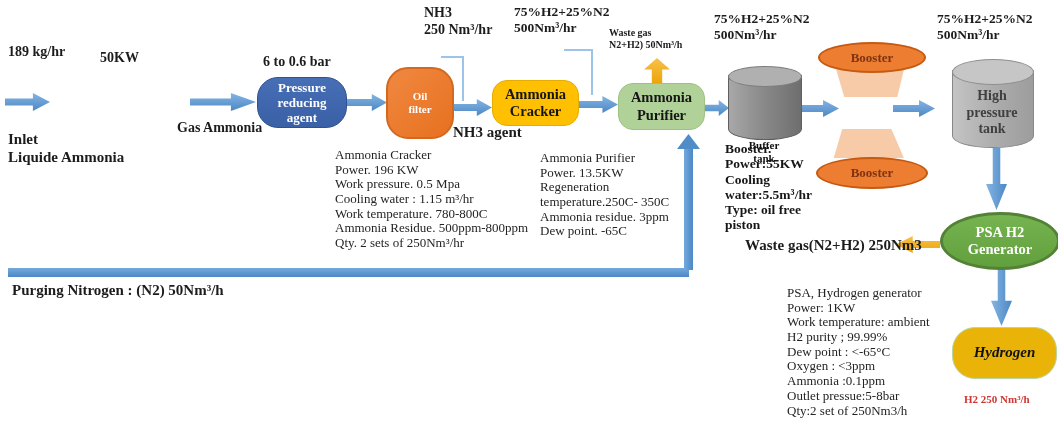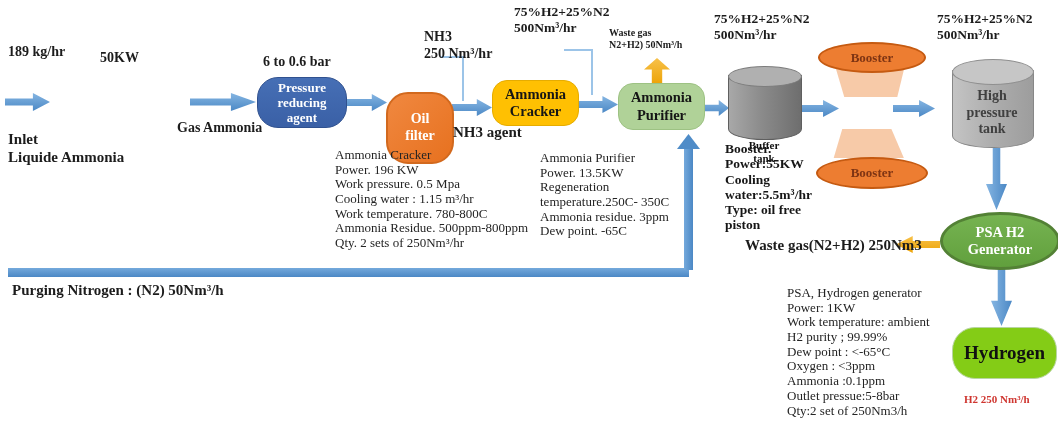--- a/index.html
+++ b/index.html
@@ -62,21 +62,21 @@
   <div class="cline" style="left:441px;top:56px;width:23px;height:2px;"></div>
   <div class="cline" style="left:462px;top:56px;width:2px;height:45px;"></div>
   <div class="cline" style="left:564px;top:49px;width:29px;height:2px;"></div>
   <div class="cline" style="left:591px;top:49px;width:2px;height:46px;"></div>
 
 
   <div class="node" style="left:257px;top:77px;width:88px;height:49px;background:linear-gradient(#466fb5,#3a60a6);border:1px solid #30518f;border-radius:21px;font-size:13px;color:#fff;">Pressure
 reducing
 agent</div>
 
-  <div class="node" style="left:386px;top:67px;width:64px;height:68px;background:linear-gradient(135deg,#f08840,#e7711f);border:2px solid #d2691e;border-radius:22px;font-size:14px;color:#fff;margin-top:25px;">Oil
+  <div class="node" style="left:386px;top:67px;width:64px;height:68px;background:linear-gradient(135deg,#f08840,#e7711f);border:2px solid #d2691e;border-radius:22px;font-size:11px;color:#fff;">Oil
 filter</div>
 
   <div class="node" style="left:492px;top:80px;width:85px;height:44px;background:#ffc002;border:1px solid #e6ac00;border-radius:15px;font-size:14.5px;color:#151515;">Ammonia
 Cracker</div>
 
   <div class="node" style="left:618px;top:83px;width:85px;height:45px;background:#b0d298;border:1px solid #9dc283;border-radius:15px;font-size:14.5px;color:#151515;">Ammonia
 Purifier</div>
 
   <div class="cyl-body" style="left:728px;top:75px;width:72px;height:63px;background:linear-gradient(90deg,#a8a8a8,#8b8b8b 45%,#6e6e6e);border:1px solid #5f5f5f;border-radius:0 0 36px 36px / 0 0 11px 11px;"></div>
   <div class="cyl-top" style="left:728px;top:66px;width:72px;height:19px;background:#b0b0b0;border:1px solid #7d7d7d;"></div>
@@ -90,29 +90,29 @@
 
   <div class="cyl-body" style="left:952px;top:70px;width:80px;height:76px;background:linear-gradient(90deg,#c4c4c4,#adadad 50%,#9d9d9d);border:1px solid #878787;border-radius:0 0 40px 40px / 0 0 12px 12px;"></div>
   <div class="cyl-top" style="left:952px;top:59px;width:80px;height:24px;background:#c6c6c6;border:1px solid #8f8f8f;"></div>
   <div class="node" style="left:952px;top:84px;width:80px;height:58px;font-size:14px;color:#404040;">High
 pressure
 tank</div>
 
   <div class="node ellipse" style="left:940px;top:212px;width:114px;height:52px;background:linear-gradient(#76b351,#61a03d);border:3px solid #538135;font-size:14.5px;color:#fff;">PSA H2
 Generator</div>
 
-  <div class="node" style="left:952px;top:327px;width:103px;height:50px;background:#84cc16;border:1px solid #b8d5a2;border-radius:23px;font-size:19px;color:#111;">Hydrogen</div>
+  <div class="node" style="left:952px;top:327px;width:103px;height:50px;background:#eab308;border:1px solid #b8d5a2;border-radius:23px;font-size:15px;color:#111;font-style:italic;">Hydrogen</div>
 
   <div class="lbl" style="left:8px;top:43px;">189 kg/hr</div>
   <div class="lbl" style="left:100px;top:49px;">50KW</div>
   <div class="lbl" style="left:8px;top:130px;font-size:15px;">Inlet
 Liquide Ammonia</div>
   <div class="lbl" style="left:177px;top:119px;">Gas Ammonia</div>
   <div class="lbl" style="left:263px;top:53px;">6 to 0.6 bar</div>
-  <div class="lbl" style="left:424px;top:28px;">NH3
+  <div class="lbl" style="left:424px;top:4px;">NH3
 250 Nm³/hr</div>
   <div class="lbl" style="left:453px;top:123px;font-size:15px;">NH3 agent</div>
   <div class="lbl" style="left:514px;top:4px;font-size:13.5px;">75%H2+25%N2
 500Nm³/hr</div>
   <div class="lbl" style="left:609px;top:27px;font-size:10px;">Waste gas
 N2+H2) 50Nm³/h</div>
   <div class="lbl" style="left:714px;top:11px;font-size:13.5px;">75%H2+25%N2
 500Nm³/hr</div>
   <div class="lbl" style="left:937px;top:11px;font-size:13.5px;">75%H2+25%N2
 500Nm³/hr</div>

